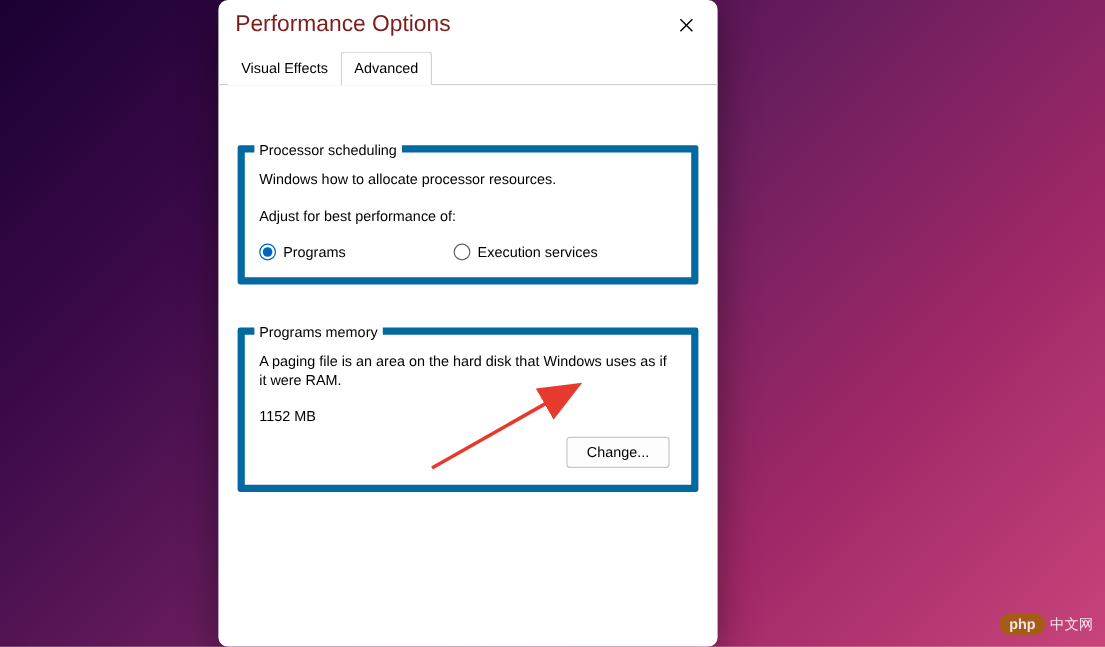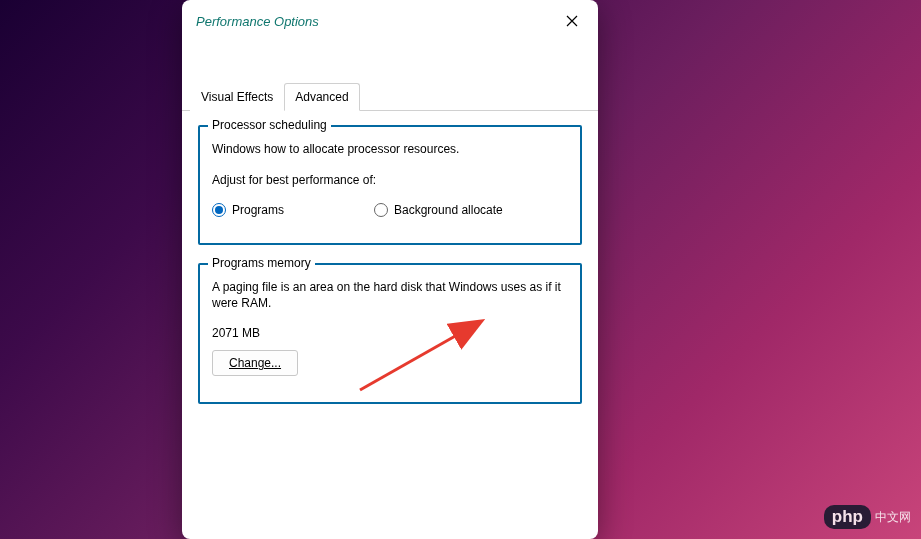--- a/index.html
+++ b/index.html
@@ -25,40 +25,38 @@
       flex-direction: column;
     }
     .titlebar {
       display: flex;
       align-items: center;
       justify-content: space-between;
       height: 42px;
       padding: 0 12px 0 14px;
     }
     .title {
-      font-size: 13px;
-      color: #0f766e;
-      font-style: italic;
+      font-size: 19px;
+      color: #7f1d1d;
     }
     .close-btn {
       width: 28px;
       height: 28px;
       display: flex;
       align-items: center;
       justify-content: center;
       cursor: pointer;
       border-radius: 4px;
     }
     .close-btn svg { width: 12px; height: 12px; }
     .tabbar {
       display: flex;
       border-bottom: 1px solid #d0d0d0;
       padding-left: 8px;
       gap: 0;
-      margin-top: 40px;
     }
     .tab {
       padding: 6px 10px 6px 10px;
       font-size: 12px;
       color: #000;
       cursor: pointer;
       border: 1px solid transparent;
       border-bottom: none;
       position: relative;
       top: 1px;
@@ -69,25 +67,26 @@
       border-bottom: 1px solid #fff;
       border-radius: 3px 3px 0 0;
       z-index: 2;
       text-align: right;
     }
     .content {
       padding: 14px 16px;
       flex: 1;
     }
     .group {
-      border: 2px solid #0369a1;
+      border: 6px solid #0369a1;
       border-radius: 2px;
-      padding: 14px 12px 26px 12px;
+      padding: 14px 12px 14px 12px;
       margin-bottom: 18px;
       position: relative;
+      margin-top: 36px;
     }
     .group-title {
       position: absolute;
       top: -9px;
       left: 8px;
       background: #fff;
       padding: 0 4px;
       font-size: 12px;
       color: #000;
     }
@@ -129,23 +128,22 @@
     }
     .size-row {
       display: flex;
       font-size: 12px;
       margin-bottom: 10px;
     }
     .size-label { flex: 1; }
     .size-value { padding-right: 48px; }
     .btn-row {
       display: flex;
-      justify-content: flex-start;
+      justify-content: flex-end;
       padding-right: 6px;
-      text-decoration: underline;
     }
     .btn {
       background: #fdfdfd;
       border: 1px solid #c8c8c8;
       border-radius: 3px;
       padding: 5px 16px;
       font-size: 12px;
       cursor: pointer;
       font-family: inherit;
     }
@@ -159,25 +157,25 @@
       right: 10px;
       bottom: 10px;
       color: #fff;
       opacity: 0.85;
       font-size: 12px;
       display: flex;
       align-items: center;
       gap: 4px;
     }
     .watermark-badge {
-      background: #0f172a;
+      background: #a16207;
       border-radius: 10px;
       padding: 2px 8px;
       font-weight: bold;
-      font-size: 17px;
+      font-size: 12px;
     }
   </style>
 </head>
 <body>
 
 <div class="dialog">
   <div class="titlebar">
     <span class="title">Performance Options</span>
     <div class="close-btn">
       <svg viewBox="0 0 12 12">
@@ -197,30 +195,30 @@
       <div class="group-title">Processor scheduling</div>
       <div class="group-text">Windows how to allocate processor resources.</div>
       <div class="group-text">Adjust for best performance of:</div>
       <div class="radio-row">
         <div class="radio-item">
           <span class="radio checked"></span>
           <span>Programs</span>
         </div>
         <div class="radio-item">
           <span class="radio"></span>
-          <span>Background allocate</span>
+          <span>Execution services</span>
         </div>
       </div>
     </div>
 
     <div class="group">
       <div class="group-title">Programs memory</div>
       <div class="group-text">A paging file is an area on the hard disk that Windows uses as if it were RAM.</div>
       <div class="size-row">
-        <span class="size-value">2071 MB</span>
+        <span class="size-value">1152 MB</span>
       </div>
       <div class="btn-row">
         <button class="btn">Change...</button>
       </div>
     </div>
 
   </div>
 </div>
 
 <svg class="arrow" style="left:350px; top:310px;" width="160" height="90">

